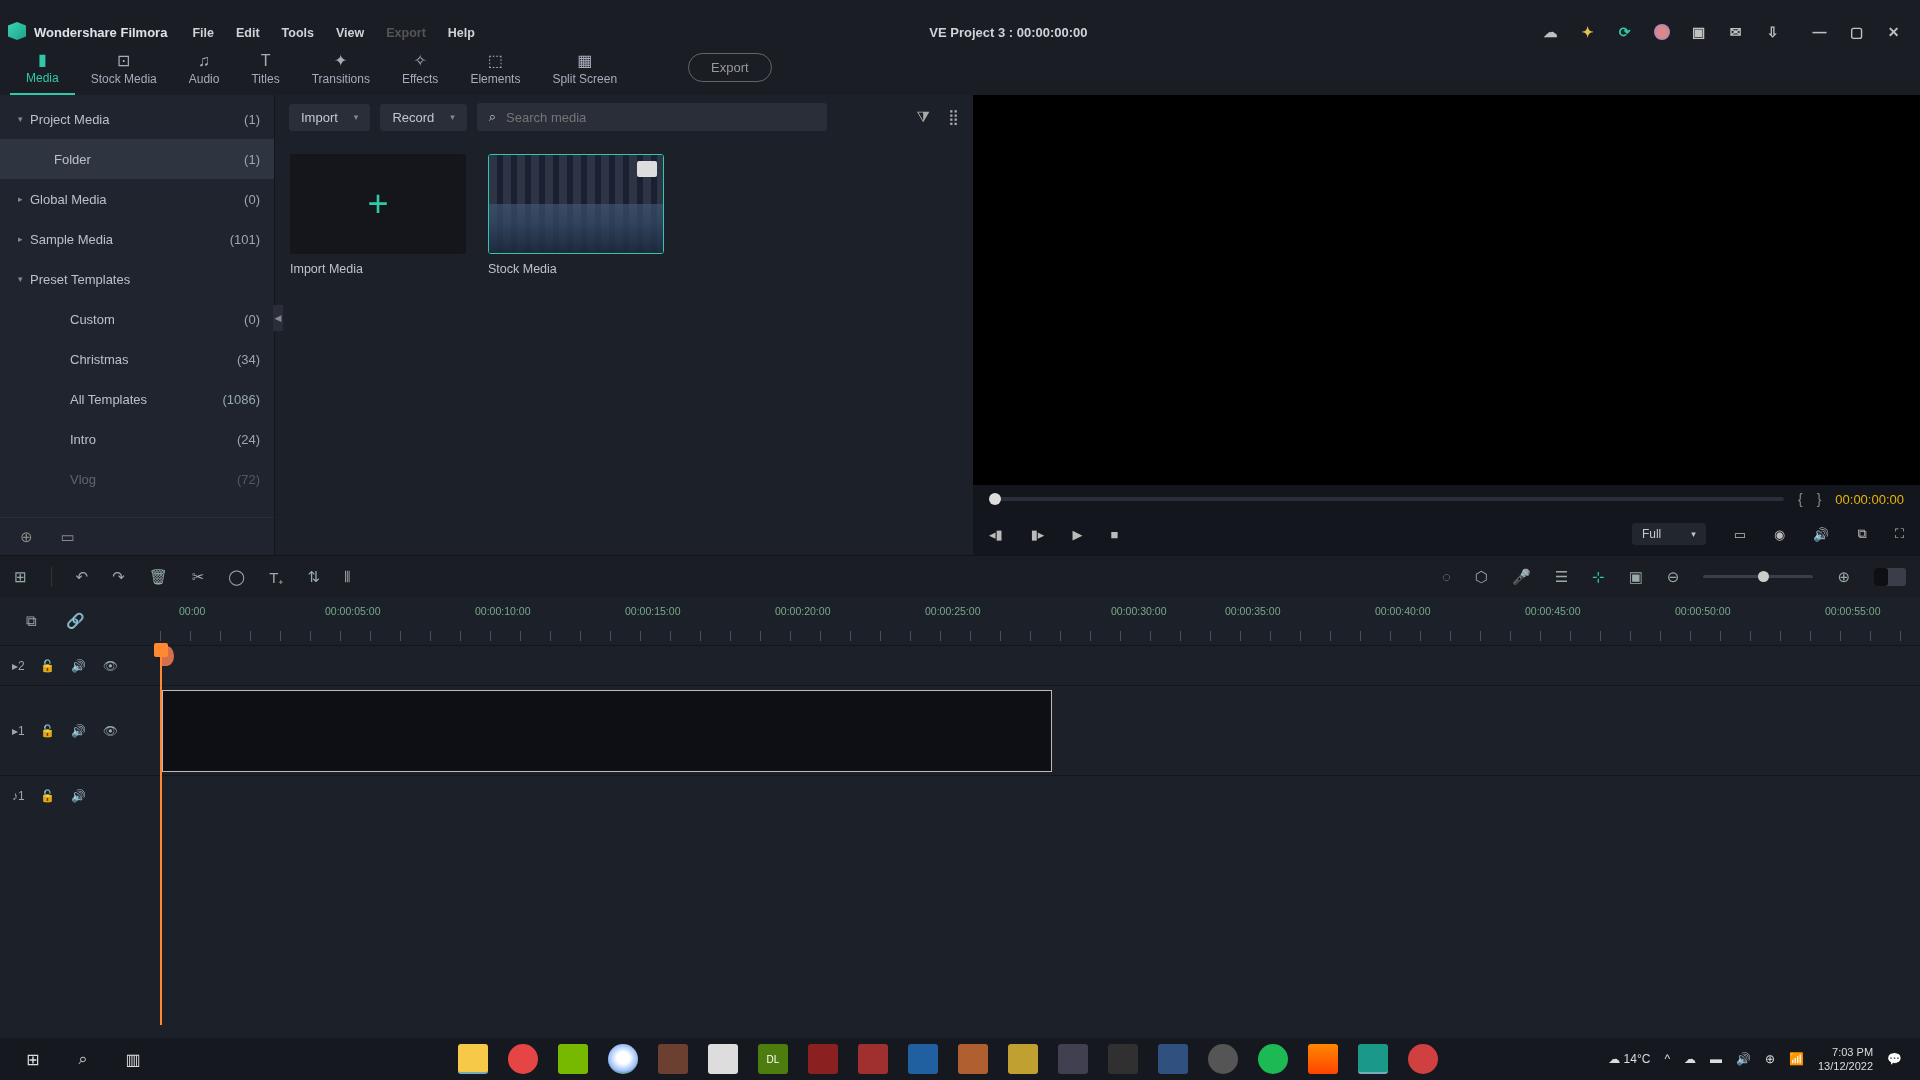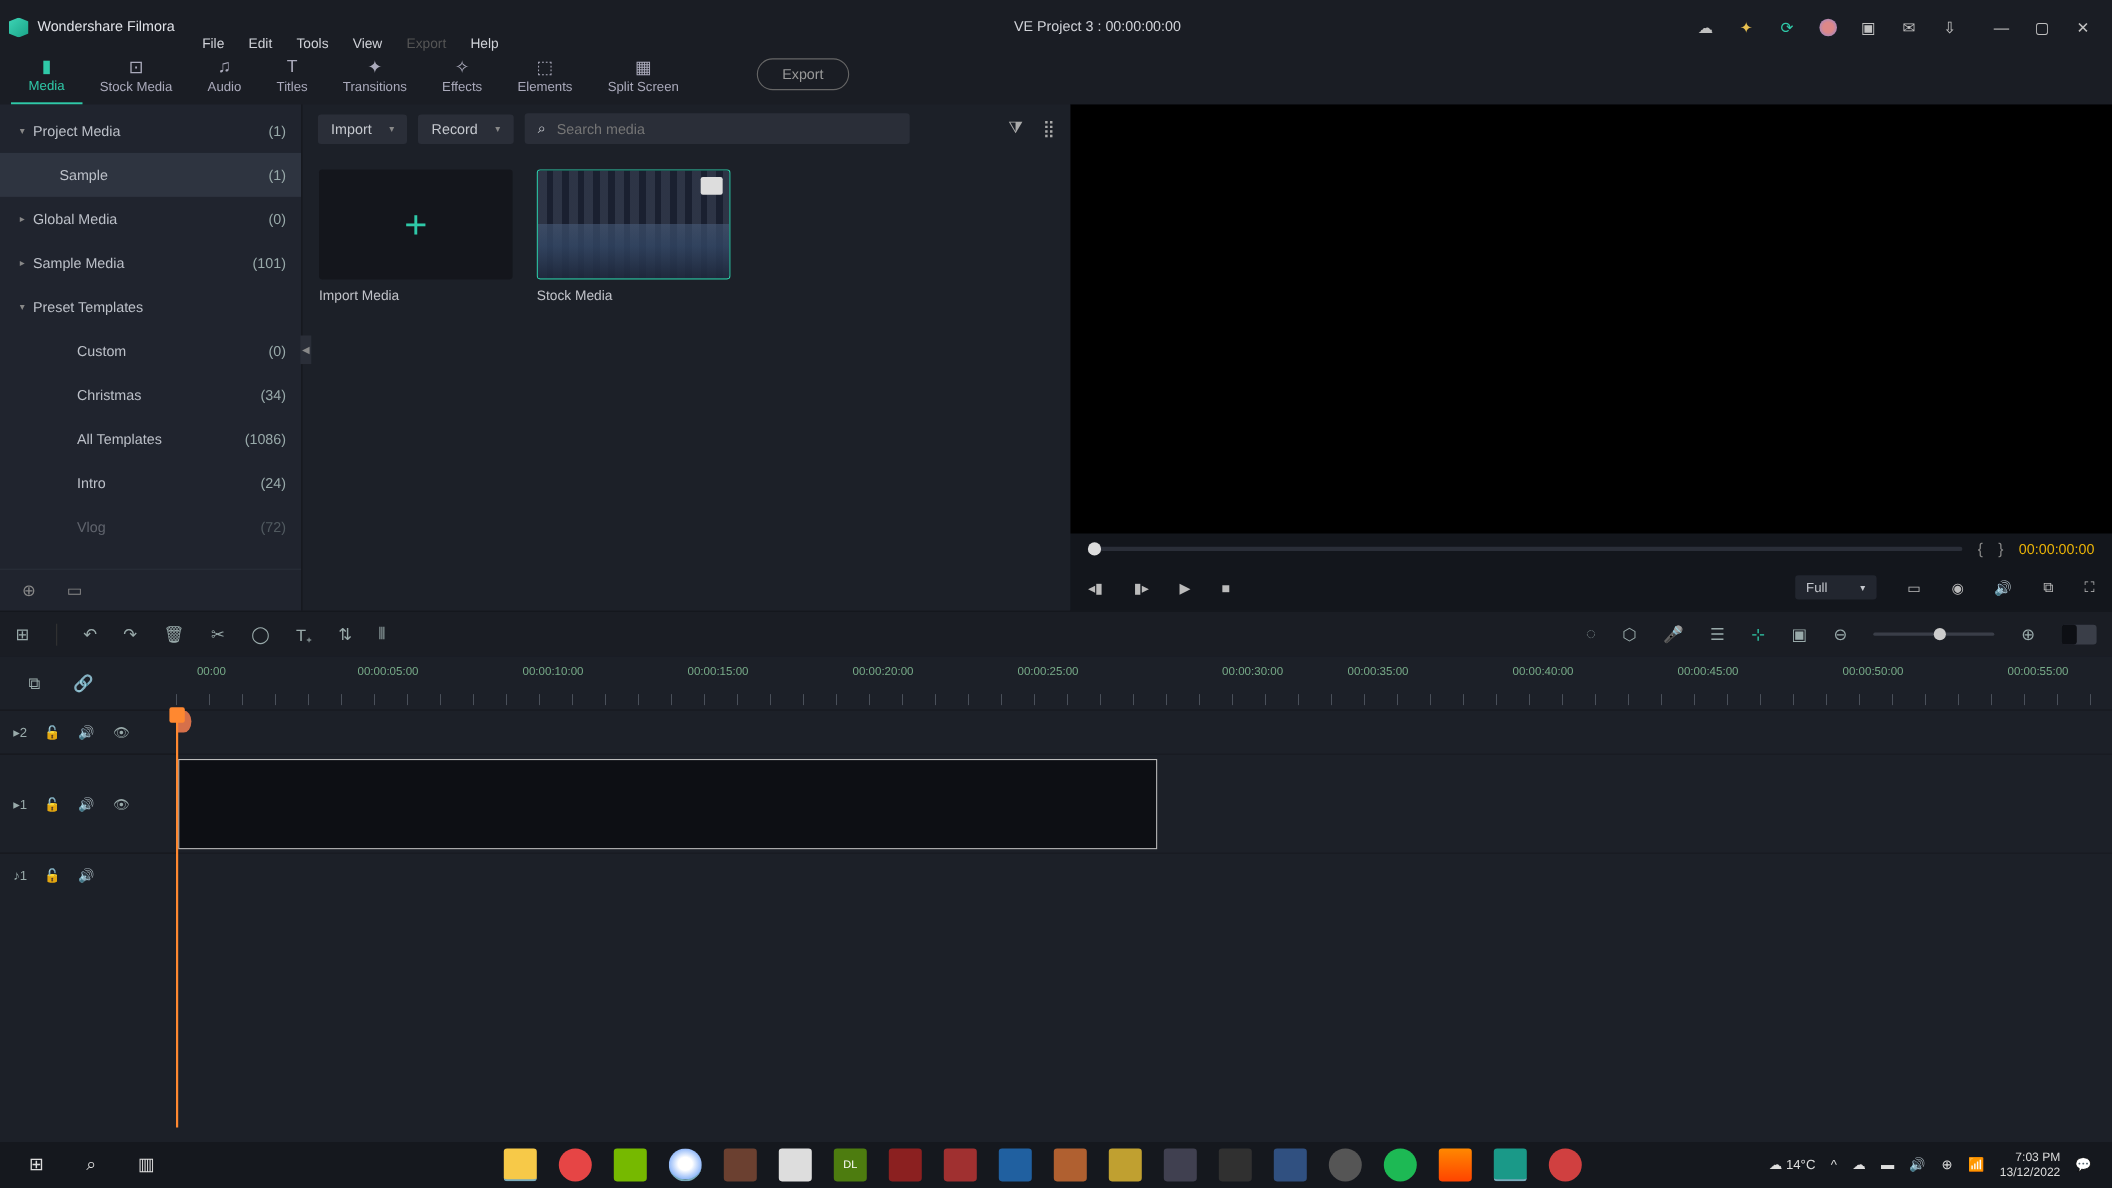--- a/index.html
+++ b/index.html
@@ -1,19 +1,19 @@
 <!DOCTYPE html>
 <html><head>
 <meta charset="utf-8">
 <style>
 * { margin:0; padding:0; box-sizing:border-box; font-family:"Segoe UI",Arial,sans-serif; user-select:none; }
 body { width:1920px; height:1080px; background:#1a1d24; color:#c5c8ce; overflow:hidden; font-size:13px; }
 
 
-.titlebar { height:40px; background:#1a1d24; display:flex; align-items:flex-start; padding:16px 8px; }
+.titlebar { height:40px; background:#1a1d24; display:flex; align-items:flex-end; padding:0 8px;font-weight:bold; }
 .app-logo { width:18px; height:18px; background:linear-gradient(135deg,#3dd4b5,#1aa488); clip-path:polygon(0 20%,50% 0,100% 20%,100% 80%,50% 100%,0 80%); margin-right:8px; }
 .app-name { font-size:13px; color:#e0e2e8; margin-right:25px; }
 .menus { display:flex; gap:22px;margin-top:17px; }
 .menus span { font-size:12.5px; color:#d0d2d8; cursor:pointer; }
 .menus span.dim { color:#555; }
 .title-center { flex:1; text-align:center; font-size:13px; color:#d0d2d8; }
 .titlebar-right { display:flex; align-items:center; gap:20px; margin-right:10px; }
 .titlebar-right .ic { width:17px; height:17px; display:flex; align-items:center; justify-content:center; color:#c0c0c0; font-size:14px; }
 .win-ctrls { display:flex; gap:20px; margin-left:10px; }
 
@@ -184,21 +184,21 @@
 
 <div class="middle">
 
   <div class="sidebar">
     <div class="side-list">
       <div class="side-item expanded">
           <span>Project Media</span>
           <span class="cnt">(1)</span>
         </div>
       <div class="side-item l2 selected">
-          <span>Sample</span>
+          <span>Folder</span>
           <span class="cnt">(1)</span>
         </div>
       <div class="side-item expandable">
           <span>Global Media</span>
           <span class="cnt">(0)</span>
         </div>
       <div class="side-item expandable">
           <span>Sample Media</span>
           <span class="cnt">(101)</span>
         </div>

